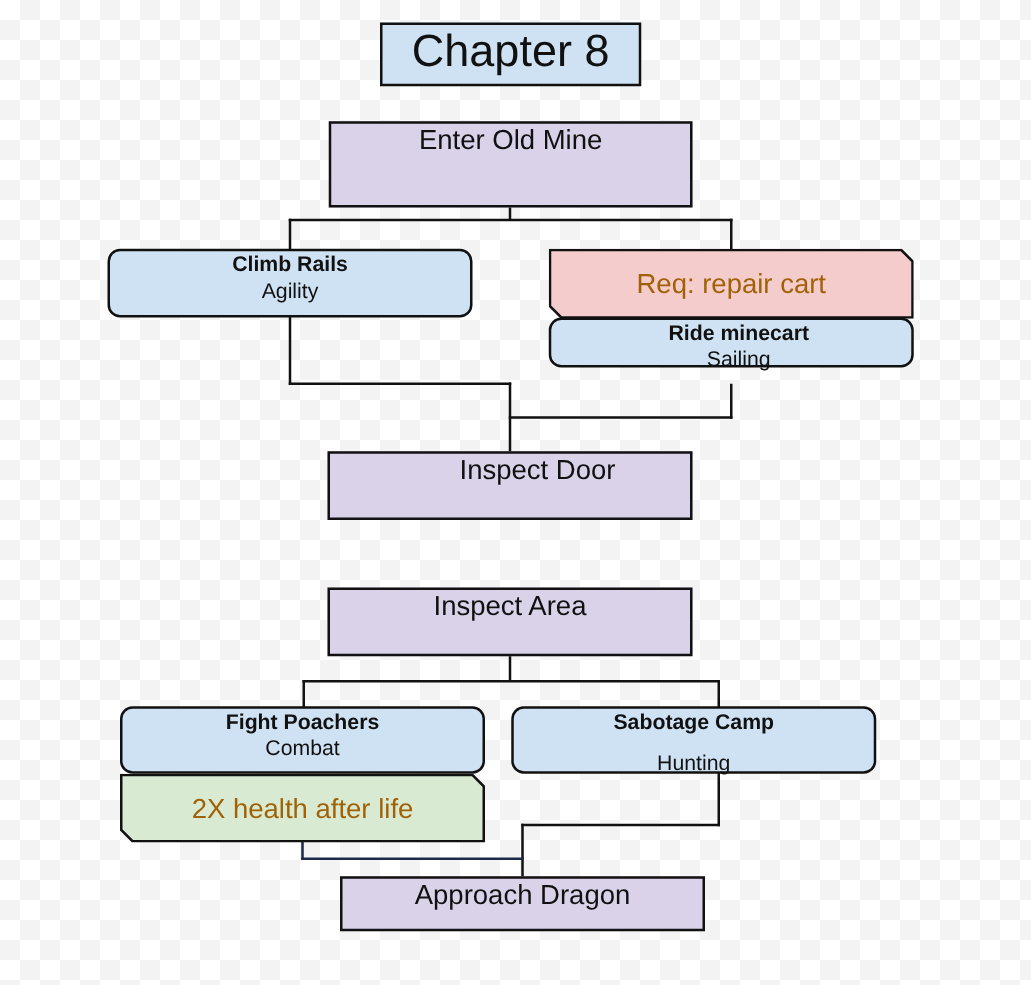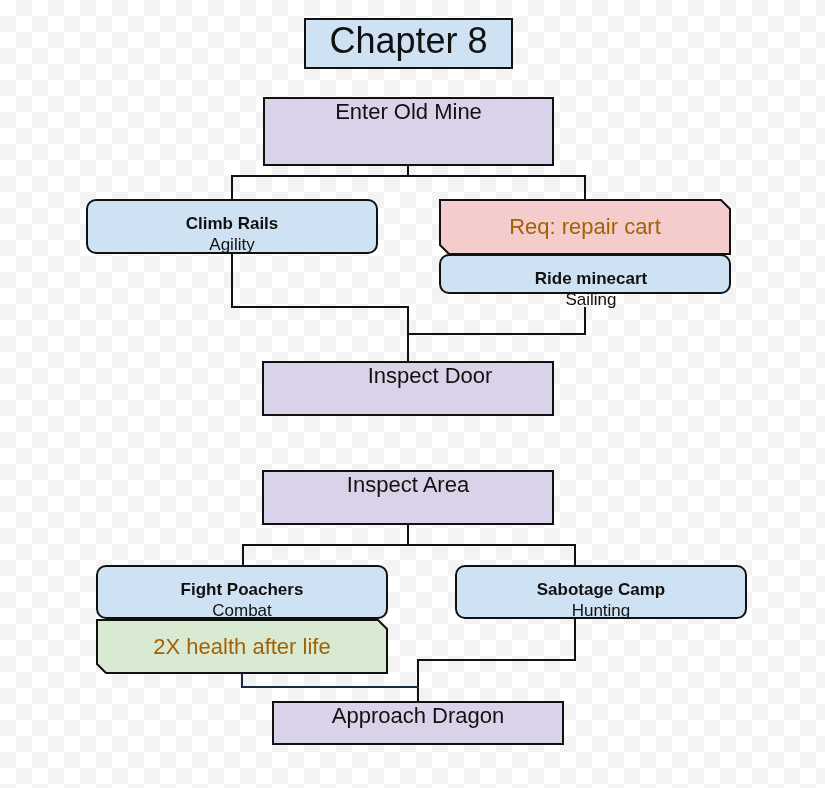--- a/index.html
+++ b/index.html
@@ -10,21 +10,21 @@
     background-image:
       linear-gradient(45deg, #f3f3f3 25%, transparent 25%, transparent 75%, #f3f3f3 75%),
       linear-gradient(45deg, #f3f3f3 25%, transparent 25%, transparent 75%, #f3f3f3 75%);
     background-size:32px 32px;
     background-position:0 0, 16px 16px;
   }
   .box { position:absolute; box-sizing:border-box; border:2px solid #111; display:flex; flex-direction:column; align-items:center; justify-content:flex-start; color:#111; text-align:center; }
   .purple { background:#d9d2e9; font-size:22px; }
   .title { background:#cfe2f3; font-size:36px; }
   .skill { background:#cfe2f3; border-radius:10px; }
-  .skill .name { font-weight:bold; font-size:17px; line-height:21px;margin-top:12px; }
+  .skill .name { font-weight:bold; font-size:17px; line-height:21px; }
   .skill .type { font-size:17px; line-height:21px; }
   .snip { position:absolute; }
   .snip svg { position:absolute; left:0; top:0; }
   .snip .label { position:absolute; left:0; top:0; width:100%; height:100%; display:flex; align-items:center; justify-content:center; font-size:22px; color:#a16207; }
   .line { position:absolute; background:#111; }
   .line.blue { background:#1c2a4a; }
 </style>
 </head>
 <body>
 
@@ -86,20 +86,20 @@
   <span class="type">Combat</span>
 </div>
 
 <div class="snip" style="left:96px;top:619px;width:292px;height:55px;">
   <svg width="292" height="55">
     <polygon points="1,1 282,1 291,10 291,54 10,54 1,45" fill="#d9ead3" stroke="#111" stroke-width="2"></polygon>
   </svg>
   <span class="label">2X health after life</span>
 </div>
 
-<div class="box skill" style="left:455px;top:565px;width:292px;height:54px;">
+<div class="box skill" style="left:409px;top:565px;width:292px;height:54px;gap:12px;">
   <span class="name">Sabotage Camp</span>
   <span class="type">Hunting</span>
 </div>
 
 <div class="box purple" style="left:272px;top:701px;width:292px;height:44px;">
   <span>Approach Dragon</span>
 </div>
 
 </body></html>

